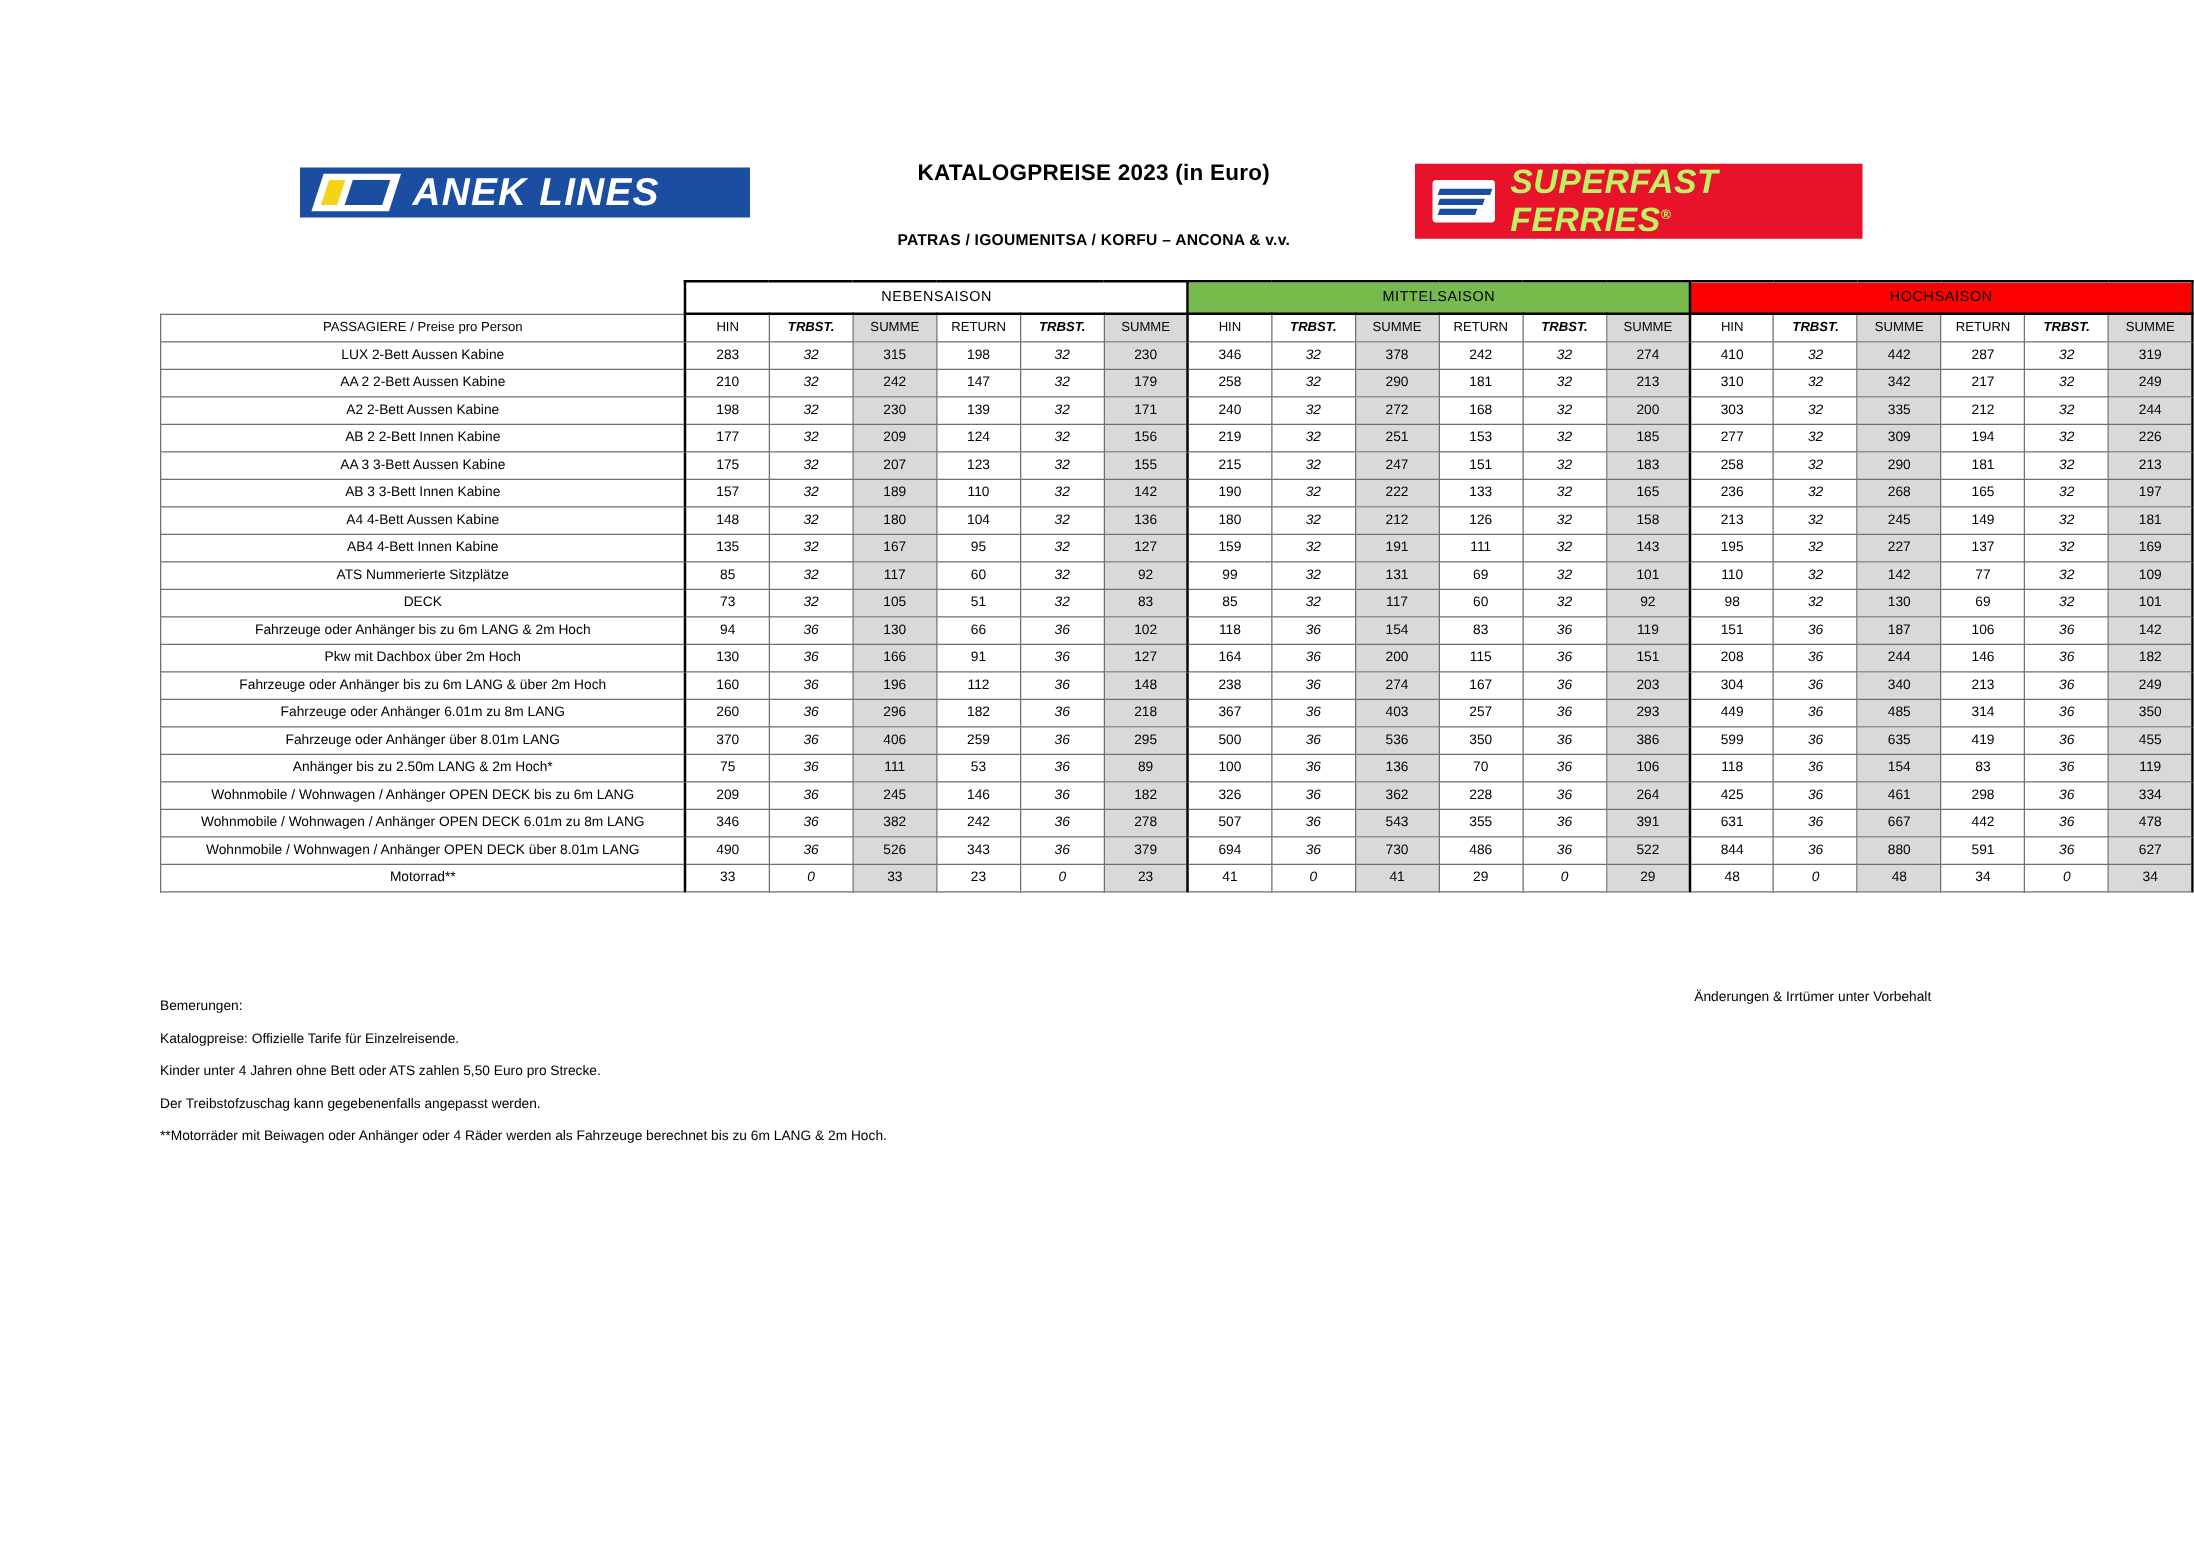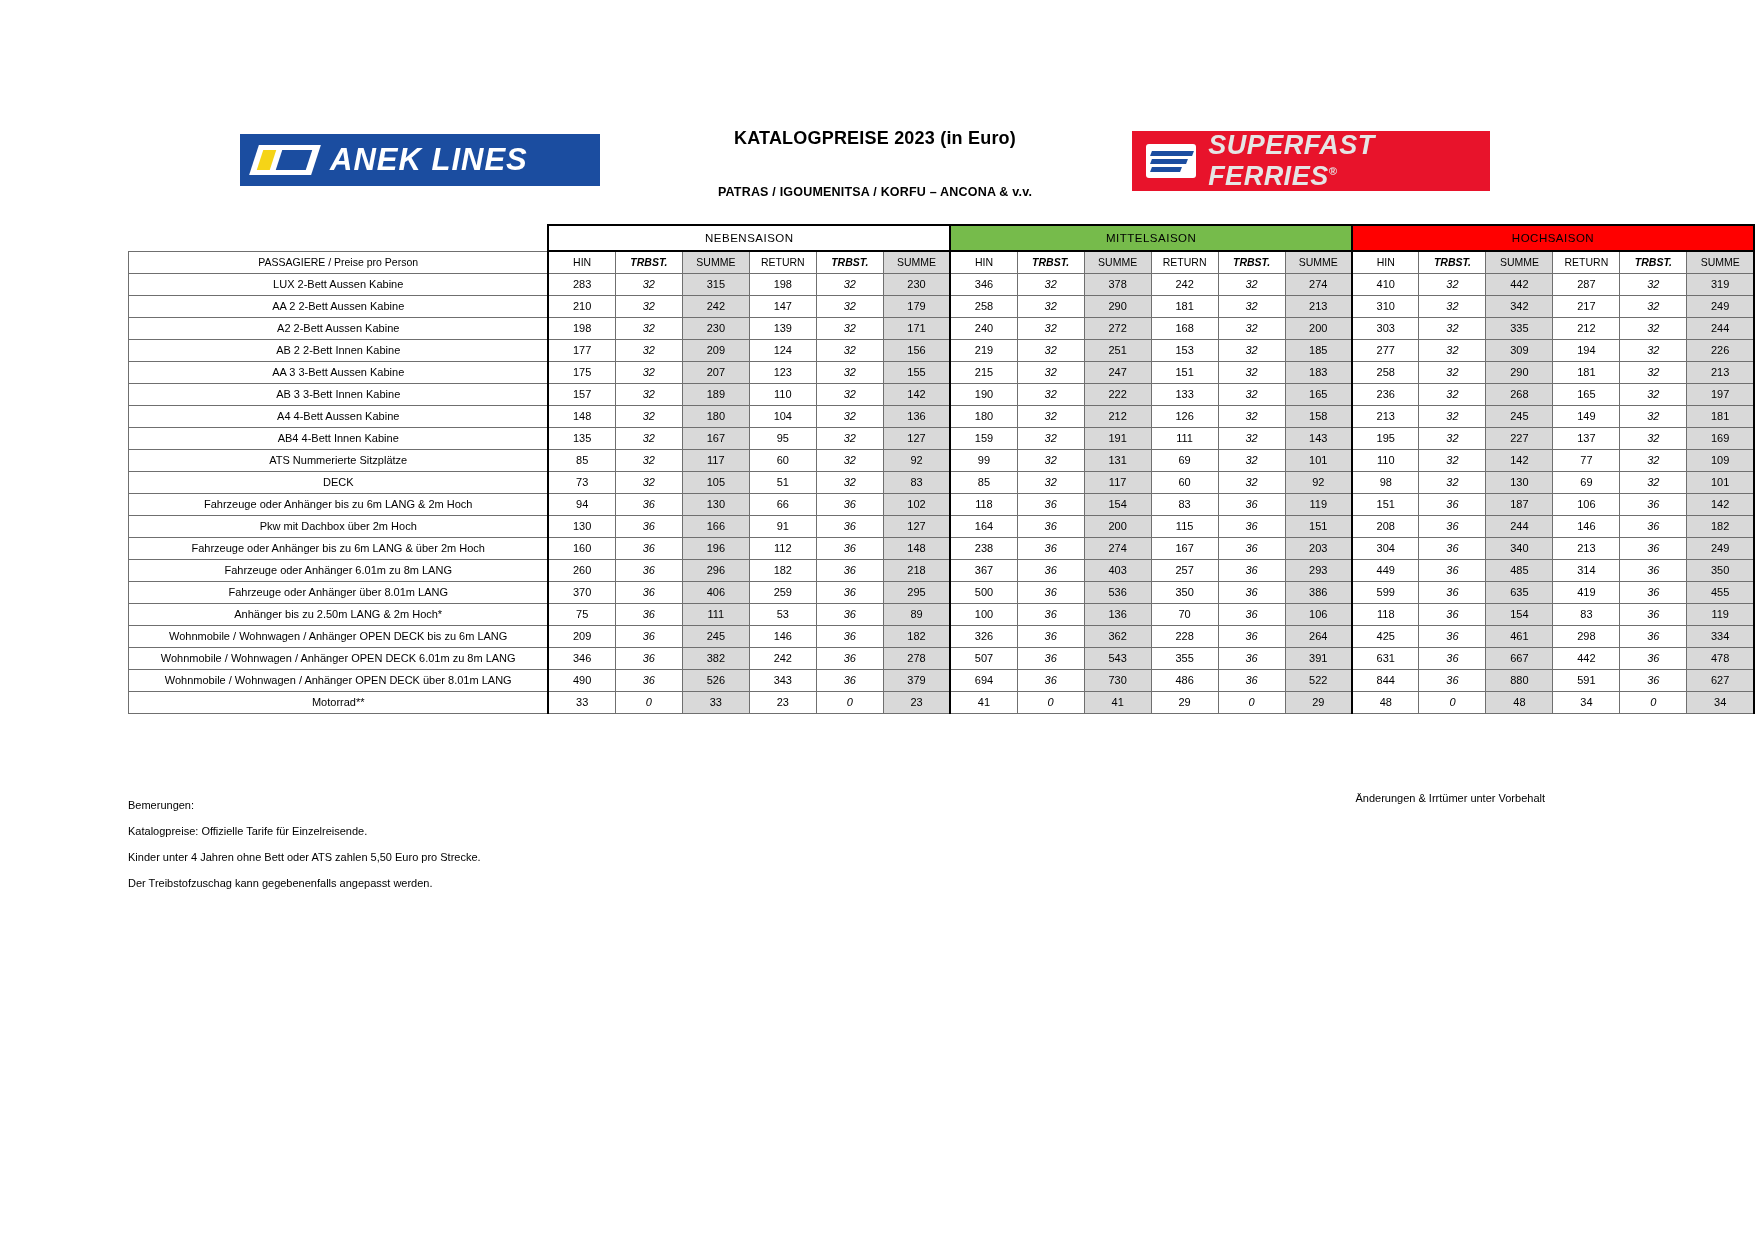--- a/index.html
+++ b/index.html
@@ -27,21 +27,21 @@
     top: 128px;
     left: 0;
     width: 1755px;
     height: 70px;
   }
   .anek-logo {
     position: absolute;
     left: 240px;
     top: 6px;
     width: 360px;
-    height: 52px;
+    height: 40px;
     background: #1b4da0;
     display: flex;
     align-items: center;
     padding-left: 14px;
     box-sizing: border-box;
   }
   .anek-mark {
     width: 62px;
     height: 30px;
     background: #ffffff;
@@ -97,21 +97,21 @@
     position: absolute;
     left: 5px;
     height: 5px;
     background: #1b4da0;
     transform: skewX(-20deg);
   }
   .sf-mark span:nth-child(1){ top:7px; width: 42px;}
   .sf-mark span:nth-child(2){ top:15px; width: 36px;}
   .sf-mark span:nth-child(3){ top:23px; width: 30px;}
   .sf-text {
-    color: #e5e5e5;
+    color: #bef264;
     font-size: 27px;
     font-weight: bold;
     font-style: italic;
     letter-spacing: 0.5px;
   }
   .sf-text sup { font-size: 11px; vertical-align: super; }
 
   .title-block {
     position: absolute;
     left: 640px;
@@ -687,17 +687,18 @@
           <td class="col-sum thick-right">34</td>
         </tr>
       </tbody>
   </table>
 
   <div class="notes">
     <div>Bemerungen:</div>
     <div>Katalogpreise: Offizielle Tarife für Einzelreisende.</div>
     <div>Kinder unter 4 Jahren ohne Bett oder ATS zahlen 5,50 Euro pro Strecke.</div>
     <div>Der Treibstofzuschag kann gegebenenfalls angepasst werden.</div>
+    <div>**Motorräder mit Beiwagen oder Anhänger oder 4 Räder werden als Fahrzeuge berechnet bis zu 6m LANG &amp; 2m Hoch.</div>
   </div>
 
   <div class="disclaimer">Änderungen &amp; Irrtümer unter Vorbehalt</div>
 
 </div>
 
 </body></html>

